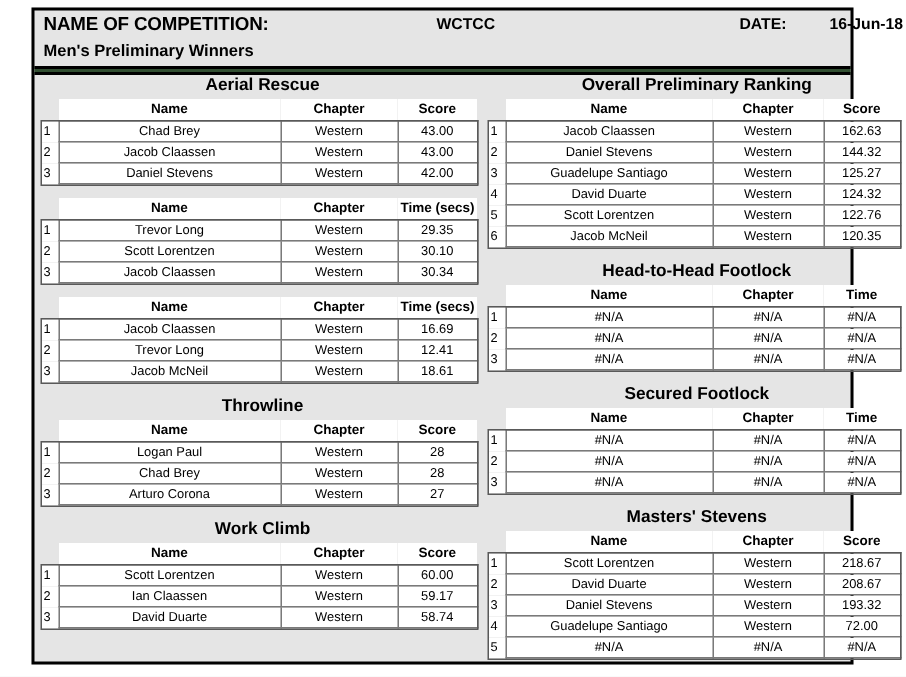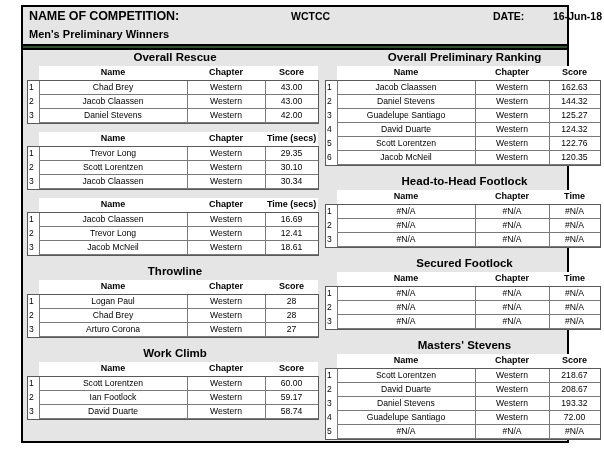--- a/index.html
+++ b/index.html
@@ -195,21 +195,21 @@
         <div class="hdr-datevalue">16-Jun-18</div>
       </div>
       <div class="hdr-subtitle">Men's Preliminary Winners</div>
     </div>
 
     <div class="rule-thick"></div>
 
     <div class="body-area">
       <div class="col col-left" id="col-left">
           <div class="section">
-            <div class="section-title">Overall Rescue</div>
+            <div class="section-title">Aerial Rescue</div>
             <table class="result left">
               <colgroup>
                 <col class="c-rank">
                 <col class="c-name">
                 <col class="c-chapter">
                 <col class="c-score">
               </colgroup>
               <thead>
                 <tr>
                   <th class="rank-h"></th>
@@ -374,21 +374,21 @@
               </thead>
               <tbody>
                 <tr>
                   <td class="rank">1</td>
                   <td>Scott Lorentzen</td>
                   <td>Western</td>
                   <td>60.00</td>
                 </tr>
                 <tr>
                   <td class="rank">2</td>
-                  <td>Ian Footlock</td>
+                  <td>Ian Claassen</td>
                   <td>Western</td>
                   <td>59.17</td>
                 </tr>
                 <tr>
                   <td class="rank">3</td>
                   <td>David  Duarte</td>
                   <td>Western</td>
                   <td>58.74</td>
                 </tr>
               </tbody>

